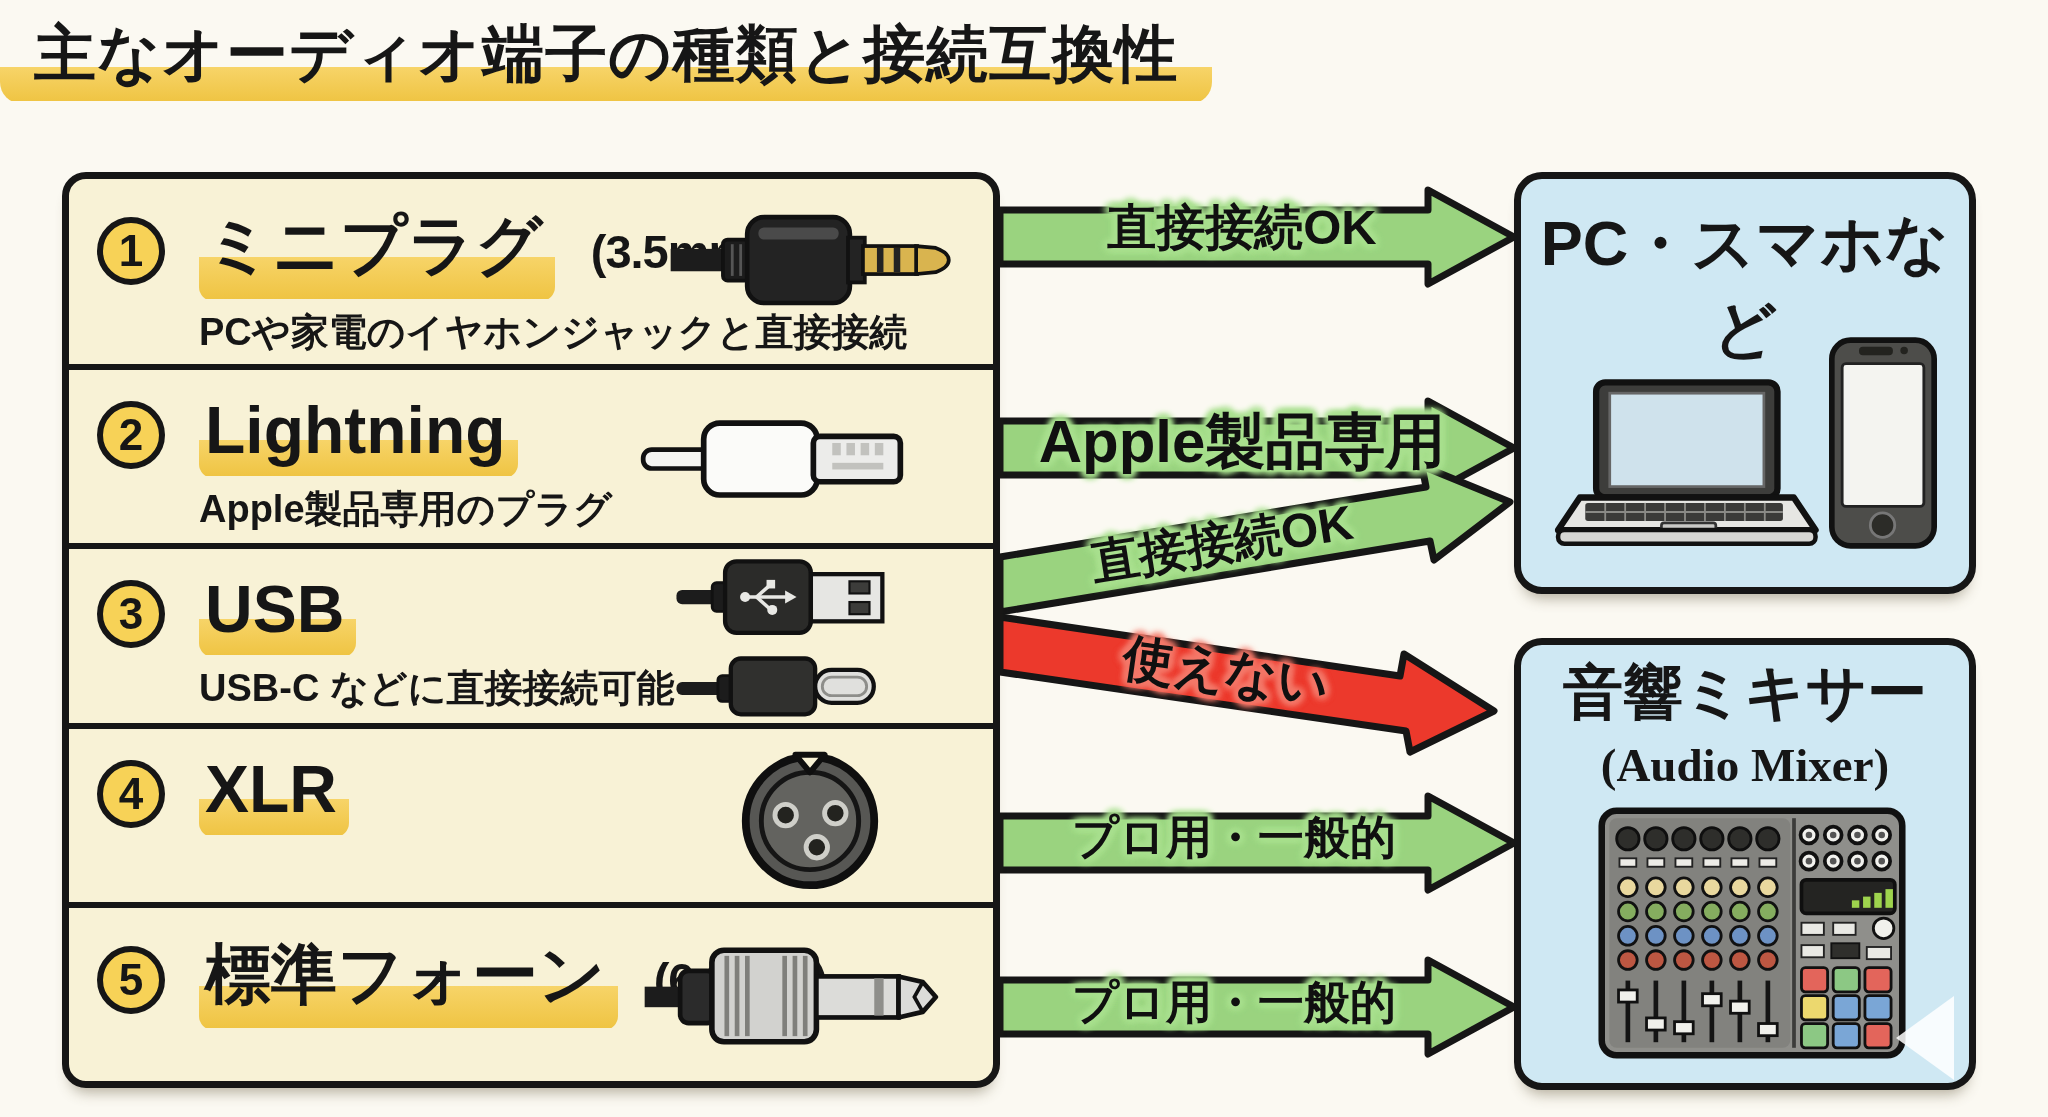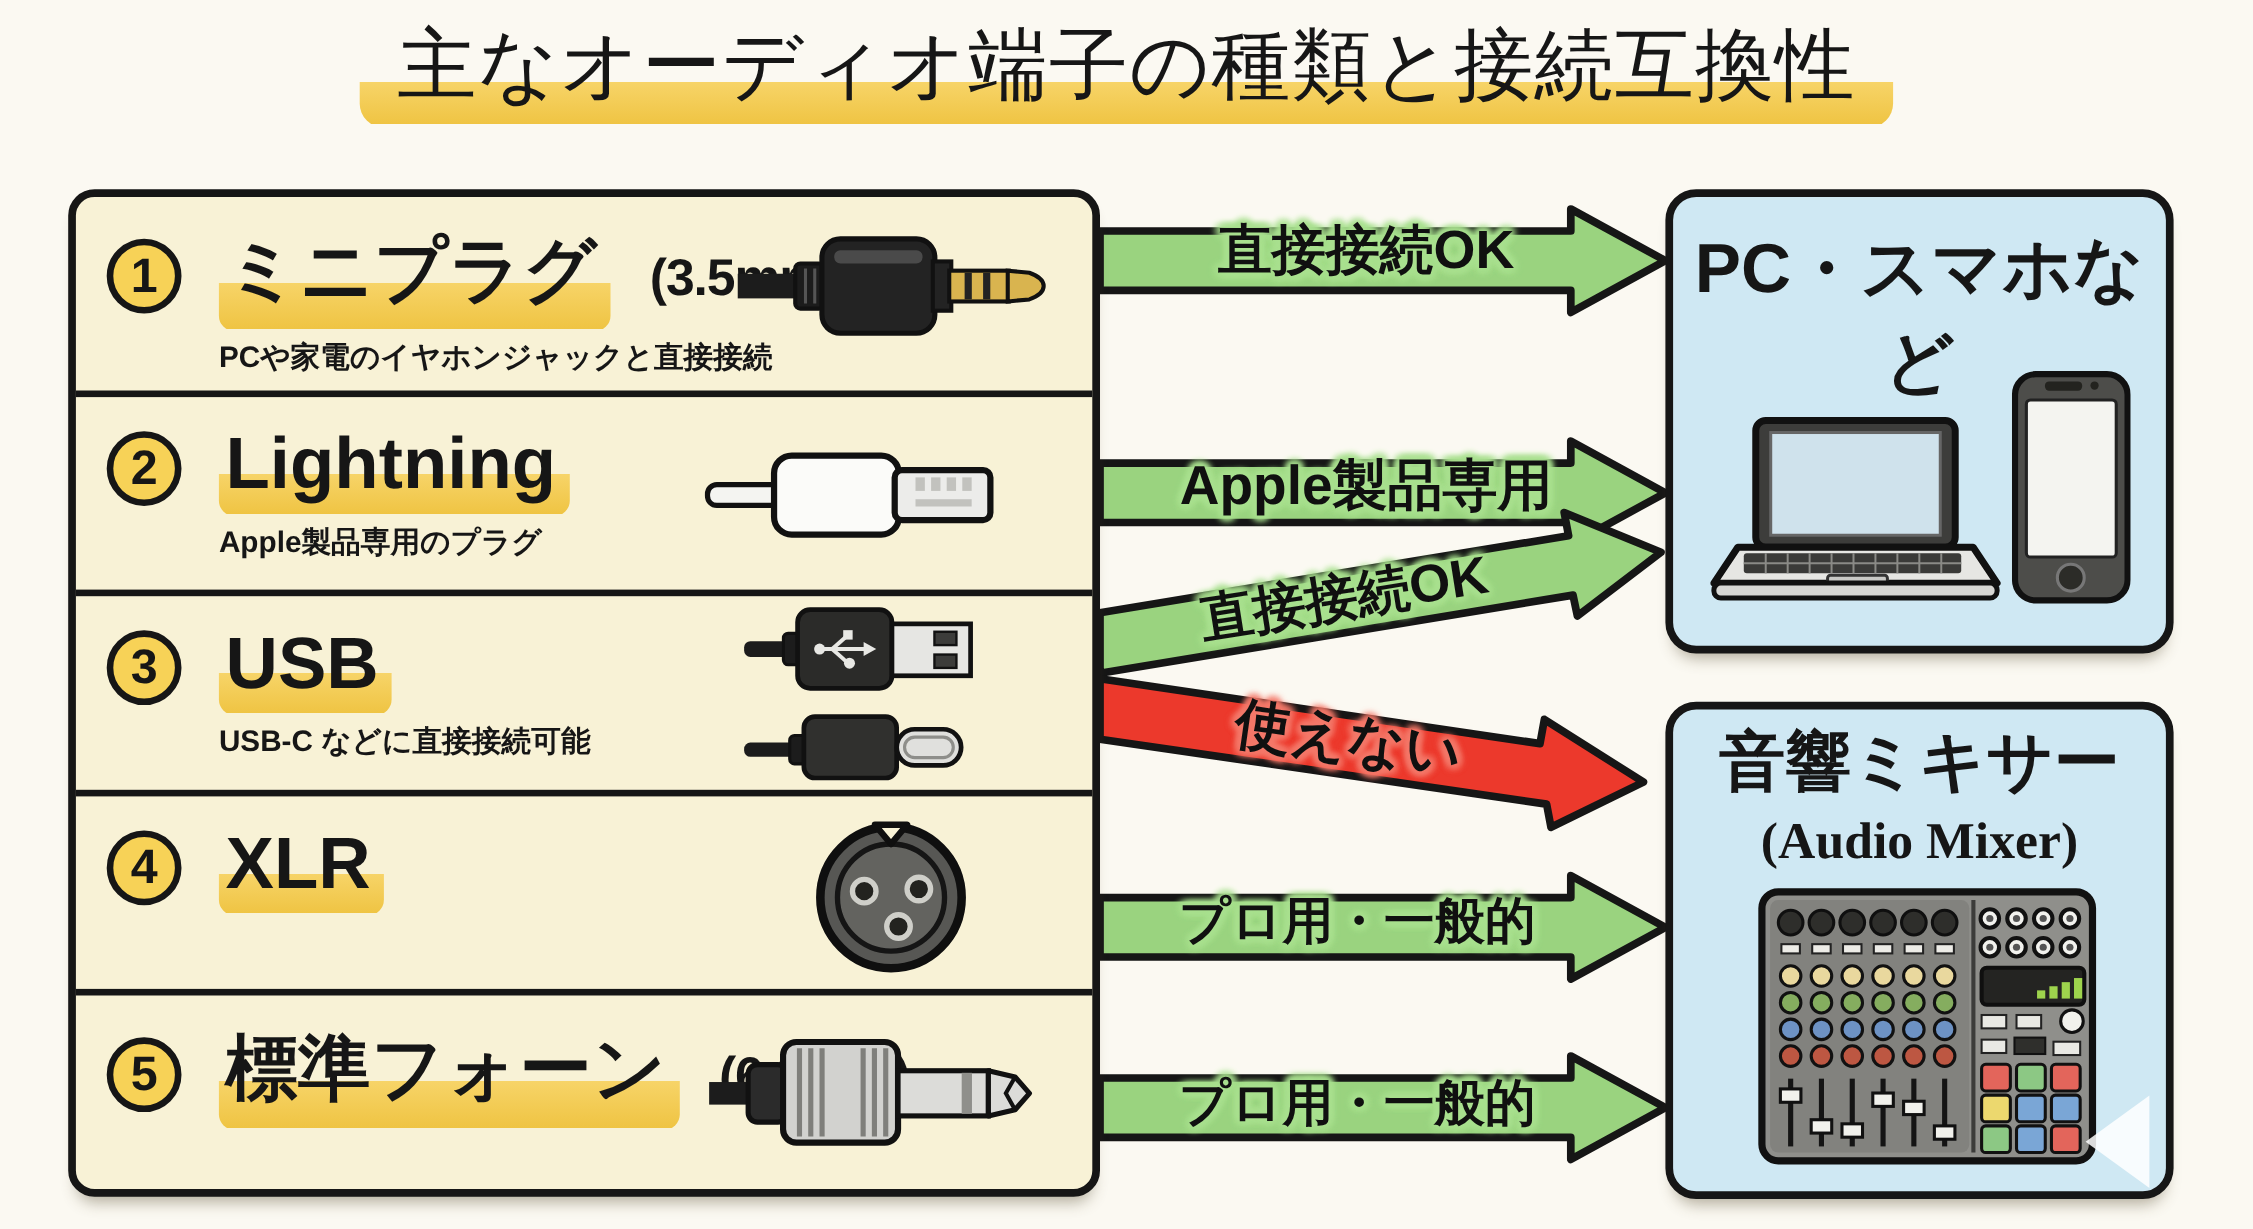--- a/index.html
+++ b/index.html
@@ -3,22 +3,22 @@
 <meta charset="utf-8">
 <style>
   html,body { margin:0; padding:0; background:#fbf9f2; }
   .stage {
     position:relative; width:2048px; height:1117px; overflow:hidden;
     background:#fbf9f2; font-family:"Liberation Sans","DejaVu Sans",sans-serif; color:#161616;
   }
 
   
   .title {
-    position:absolute; top:12px; left:0; width:100%; text-align:center;
-    font-size:72px; font-weight:400; letter-spacing:1px; z-index:3;
+    position:absolute; top:12px; left:0; width:100%; 
+    font-size:62px; font-weight:700; letter-spacing:1px; z-index:3;
   }
   .title .hl {
     background:linear-gradient(to bottom, rgba(246,208,91,0) 57%, #f7d468 57%, #efc443 97%, rgba(239,196,67,0) 97%);
     padding:0 34px 16px 34px; border-radius:22px;
   }
 
   
   .conn-table {
     position:absolute; left:62px; top:172px; width:938px; height:916px;
     background:#f8f2d6; border:7px solid #161616; border-radius:24px;
@@ -32,40 +32,40 @@
     width:68px; height:68px; border:6px solid #161616; border-radius:50%;
     background:#f7d257; display:flex; align-items:center; justify-content:center;
     font-size:44px; font-weight:800; flex:0 0 auto; box-sizing:border-box;
   }
   .row-name {
     font-size:66px; font-weight:900; letter-spacing:0px; white-space:nowrap;
     background:linear-gradient(to bottom, rgba(247,212,104,0) 56%, #f7d468 56%, #efc443 98%, rgba(239,196,67,0) 98%);
     padding:0 12px 10px 6px; border-radius:14px;
   }
   .row-size { font-size:47px; font-weight:900; letter-spacing:-1px; margin-left:2px; white-space:nowrap; }
-  .row-desc { font-size:27px; font-weight:700; margin:6px 0 0 102px; letter-spacing:0px; }
+  .row-desc { font-size:38px; font-weight:700; margin:6px 0 0 102px; letter-spacing:0px; }
   .row-icon { position:absolute; z-index:1; }
   .ic1 { right:14px;  top:26px;  width:318px; height:112px; }
   .ic2 { right:58px;  top:38px;  width:300px; height:104px; }
   .ic3 { right:30px;  top:8px;   width:330px; height:168px; }
   .ic4 { right:110px; top:18px;  width:146px; height:146px; }
   .ic5 { right:12px;  top:32px;  width:346px; height:112px; }
 
   
   .arrow-layer { position:absolute; left:0; top:0; width:2048px; height:1117px; z-index:1; }
   .arrow-label {
     position:absolute; z-index:3; font-weight:900; color:#101010; white-space:nowrap;
     transform:translate(-50%,-50%);
   }
   .glow-ok { text-shadow:-4px 0 7px #a9e08f, 4px 0 7px #a9e08f, 0 -4px 7px #a9e08f, 0 4px 7px #a9e08f,
              -3px -3px 6px #a9e08f, 3px 3px 6px #a9e08f, 3px -3px 6px #a9e08f, -3px 3px 6px #a9e08f; }
   .glow-ng { text-shadow:-4px 0 7px #f4796a, 4px 0 7px #f4796a, 0 -4px 7px #f4796a, 0 4px 7px #f4796a,
              -3px -3px 6px #f4796a, 3px 3px 6px #f4796a, 3px -3px 6px #f4796a, -3px 3px 6px #f4796a; }
   .al1 { left:1242px; top:228px;  font-size:49px; }
-  .al2 { left:1242px; top:442px;  font-size:50px; }
+  .al2 { left:1242px; top:442px;  font-size:60px; }
   .al3 { left:1222px; top:543px;  font-size:48px; transform:translate(-50%,-50%) rotate(-9deg); }
   .al4 { left:1226px; top:672px;  font-size:51px; transform:translate(-50%,-50%) rotate(8deg); }
   .al5 { left:1234px; top:838px;  font-size:46px; }
   .al6 { left:1234px; top:1003px; font-size:46px; }
 
   
   .device-box {
     position:absolute; left:1514px; width:462px;
     background:#cfe8f3; border:7px solid #161616; border-radius:28px;
     box-shadow:0 12px 14px -8px rgba(90,80,50,.45); z-index:2; box-sizing:border-box;

